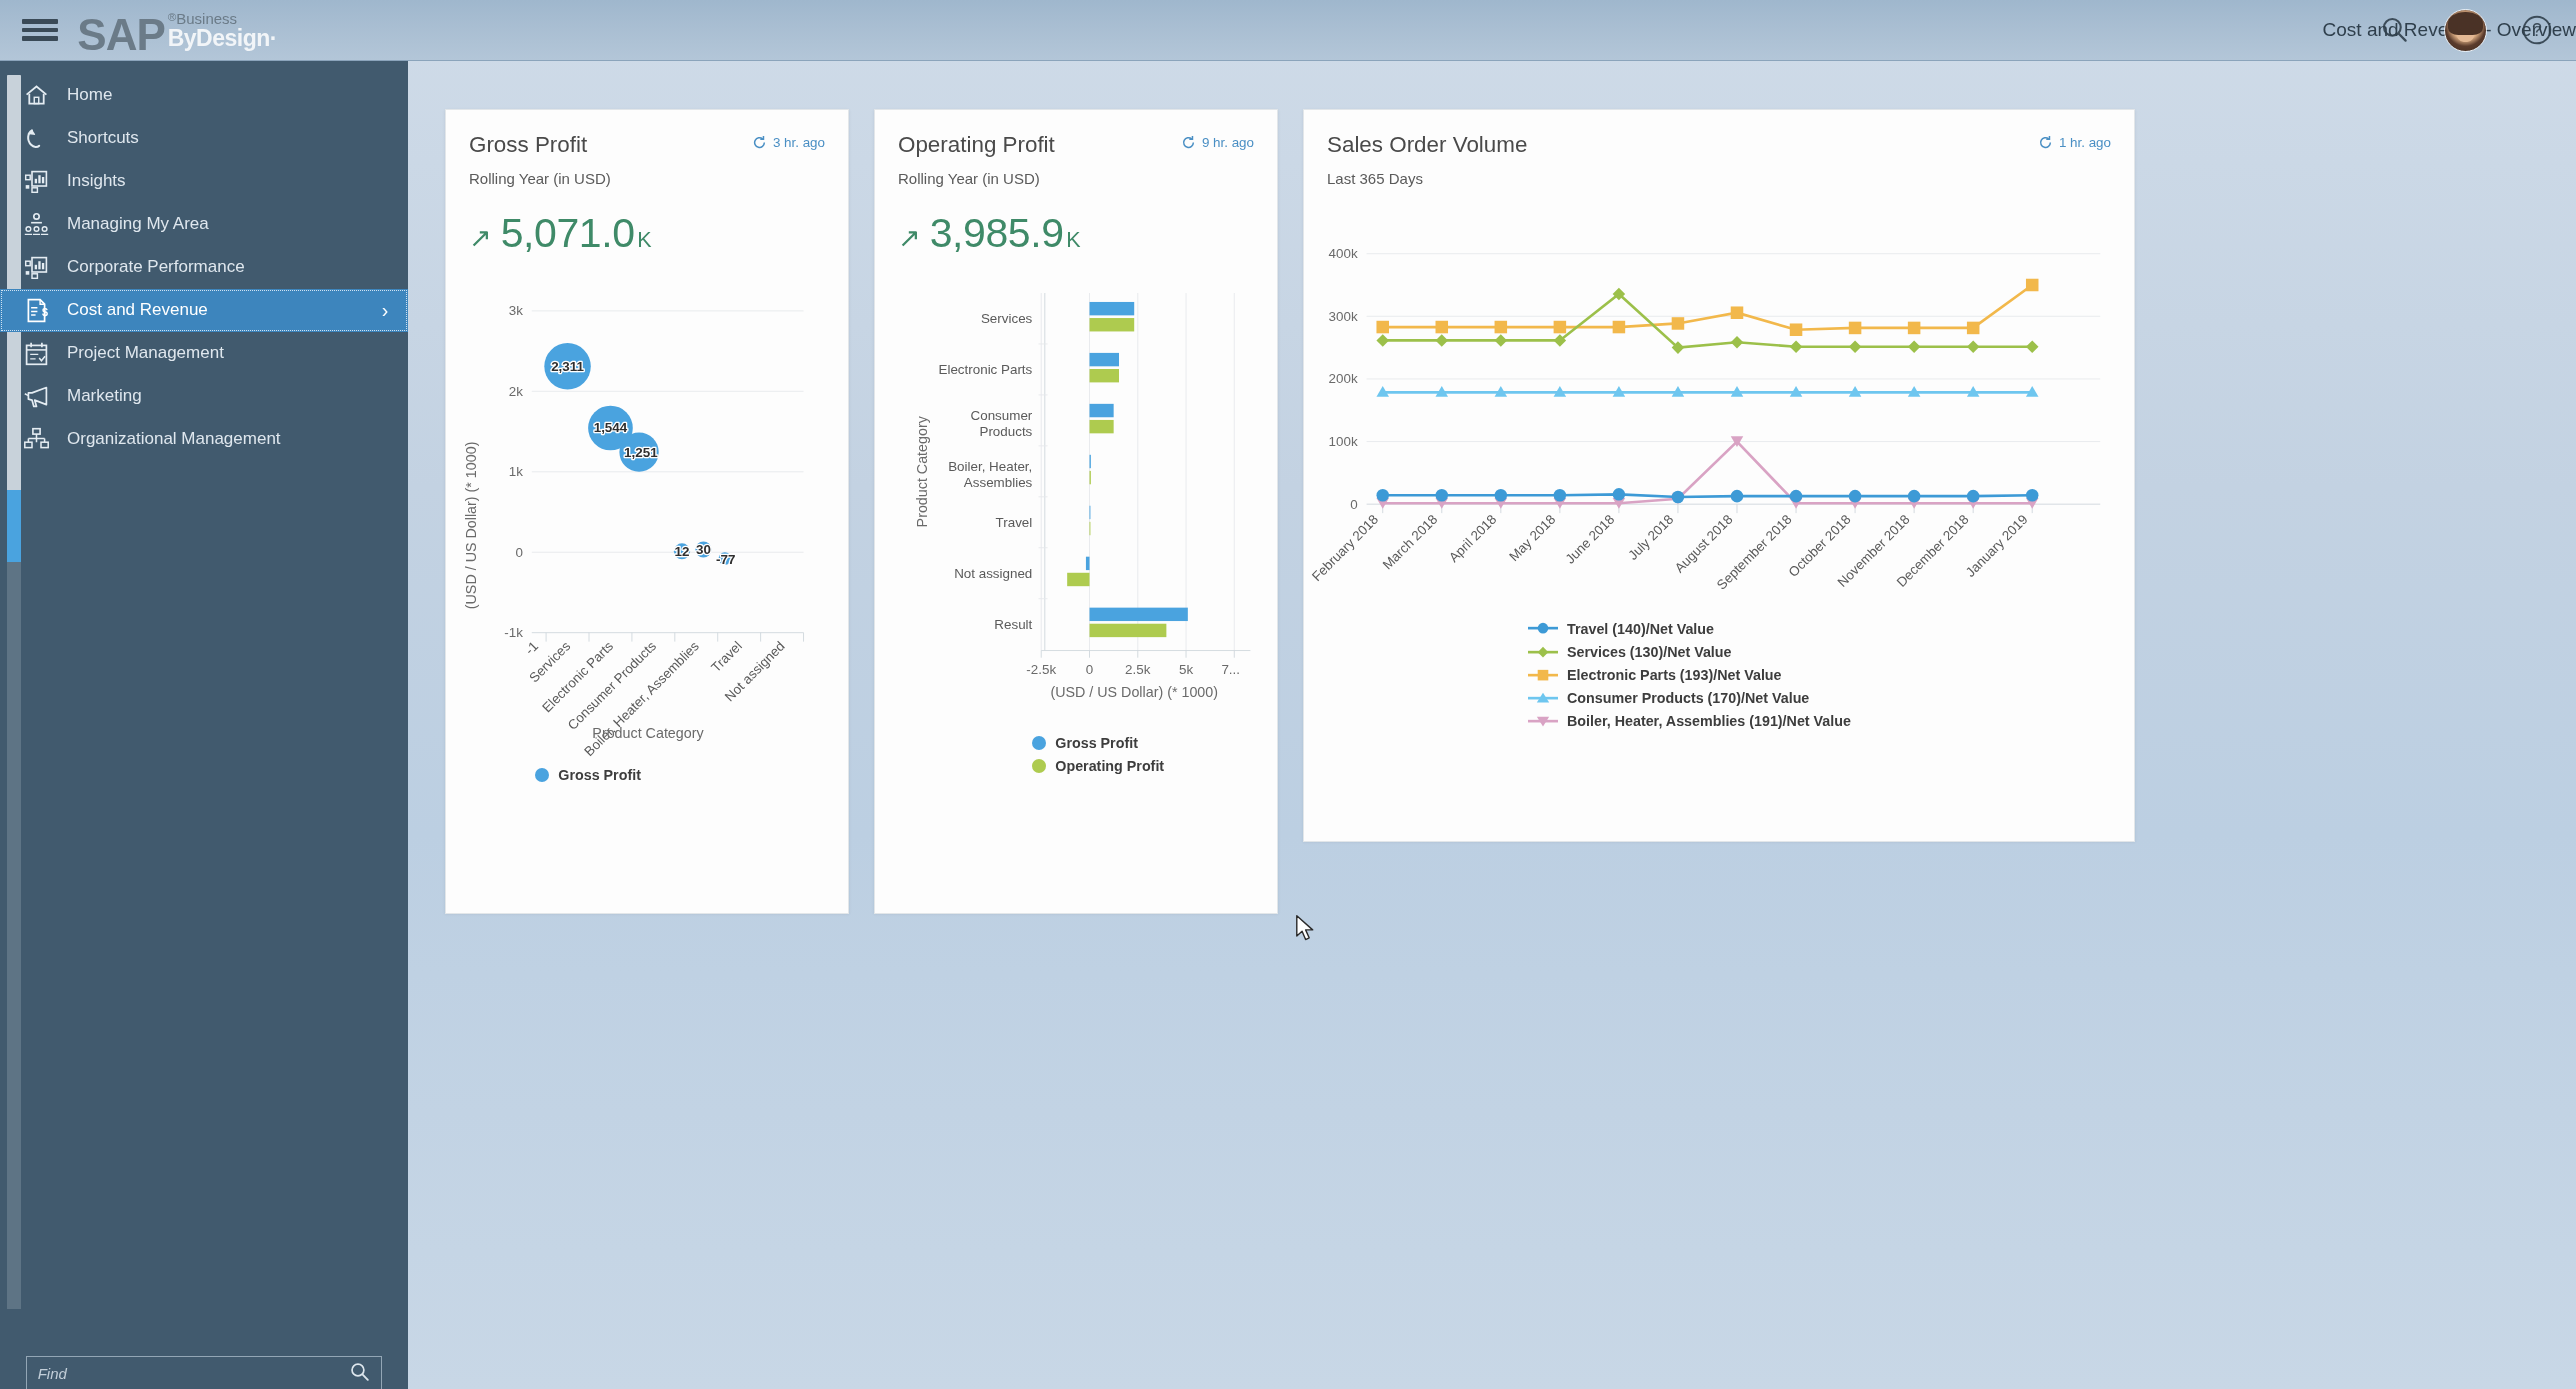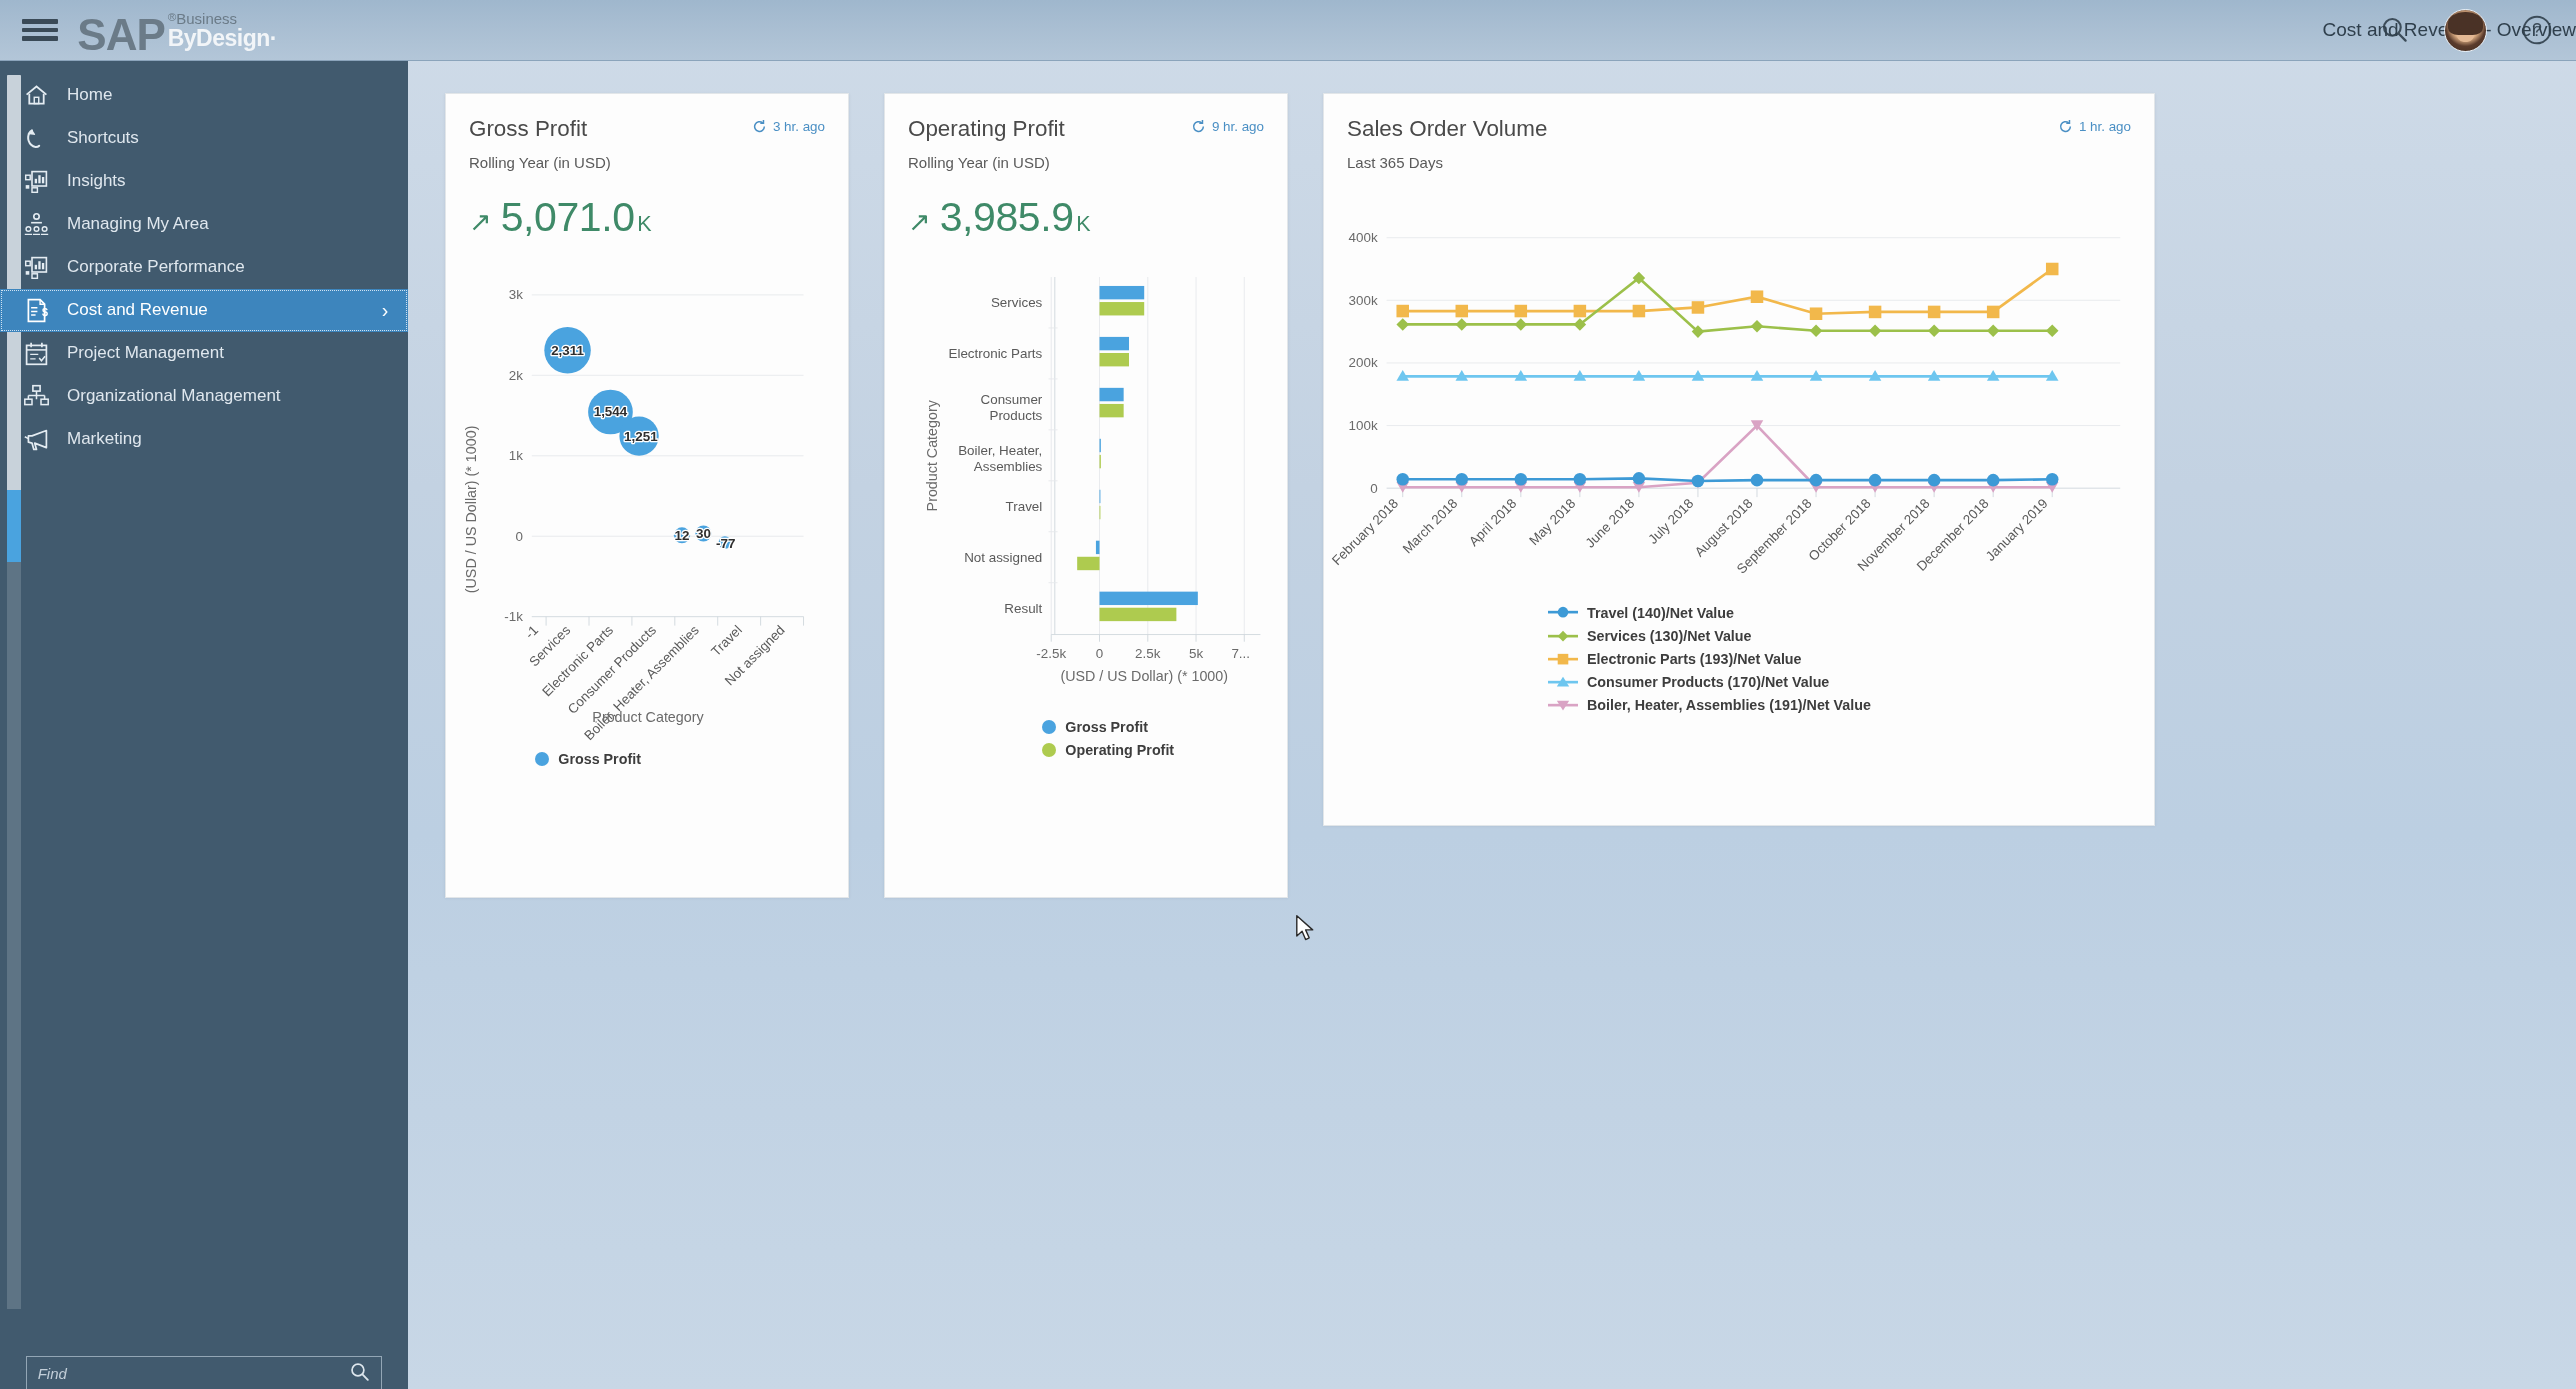--- a/index.html
+++ b/index.html
@@ -102,22 +102,22 @@
   }
   .find-box input {
     flex: 1; background: transparent; border: none; outline: none;
     color: #e2e9ef; font-size: 15px; font-style: italic;
     font-family: "Liberation Sans", sans-serif;
   }
   .find-box input::placeholder { color: #c3cfd9; font-style: italic; }
 
   
   .cards {
-    position: absolute; left: 445px; top: 93px;
-    display: flex; align-items: flex-start; gap: 35px;
+    position: absolute; left: 445px; top: 109px;
+    display: flex; align-items: flex-start; gap: 25px;
   }
   .card {
     background: #fdfdfd; border: 0.9px solid #e2e6e9;
     box-shadow: 0 0.9px 2.7px rgba(60,80,100,0.13);
   }
   .card-head { padding: 21.5px 23px 0 23px; position: relative; }
   .card-title { font-size: 22.4px; color: #4a4a4a; font-weight: normal; }
   .card-sub { font-size: 15px; color: #5a5a5a; margin-top: 12.5px; }
   .card-refresh {
     position: absolute; right: 23px; top: 25px;
@@ -286,37 +286,37 @@
             <path d="M8 16h9M8 21h6" stroke="#e4ecf2" stroke-width="1.6"></path>
             <path d="M18 20l2.5 3 4-5" fill="none" stroke="#e4ecf2" stroke-width="1.7"></path>
           </svg>
       </span>
       <span>Project Management</span>
     </div>
 
     <div class="nav-item">
       <span class="nav-icon">
         <svg width="27" height="27" viewBox="0 0 30 30">
+            <path d="M6 11v7l4 1 2 7h3l-2-7 13 5V5L10 11z" fill="none" stroke="#e4ecf2" stroke-width="1.9" stroke-linejoin="round"></path>
+            <path d="M2 12l4 2" stroke="#e4ecf2" stroke-width="1.7"></path>
+          </svg>
+      </span>
+      <span>Marketing</span>
+    </div>
+
+    <div class="nav-item">
+      <span class="nav-icon">
+        <svg width="27" height="27" viewBox="0 0 30 30">
             <rect x="11" y="3" width="8" height="6" fill="none" stroke="#e4ecf2" stroke-width="1.8"></rect>
             <path d="M15 9v5M6 14h18M6 14v4M24 14v4M15 14v4" stroke="#e4ecf2" stroke-width="1.7"></path>
             <rect x="2" y="18" width="8" height="6" fill="none" stroke="#e4ecf2" stroke-width="1.7"></rect>
             <rect x="20" y="18" width="8" height="6" fill="none" stroke="#e4ecf2" stroke-width="1.7"></rect>
           </svg>
       </span>
       <span>Organizational Management</span>
-    </div>
-
-    <div class="nav-item">
-      <span class="nav-icon">
-        <svg width="27" height="27" viewBox="0 0 30 30">
-            <path d="M6 11v7l4 1 2 7h3l-2-7 13 5V5L10 11z" fill="none" stroke="#e4ecf2" stroke-width="1.9" stroke-linejoin="round"></path>
-            <path d="M2 12l4 2" stroke="#e4ecf2" stroke-width="1.7"></path>
-          </svg>
-      </span>
-      <span>Marketing</span>
     </div>
 
   </div>
 
   <div class="find-wrap">
     <div class="find-box">
       <input type="text" placeholder="Find" style="">
       <span>
         <svg width="21.5" height="21.5" viewBox="0 0 24 24">
             <circle cx="10" cy="10" r="6.6" fill="none" stroke="#dde6ed" stroke-width="1.9"></circle>

